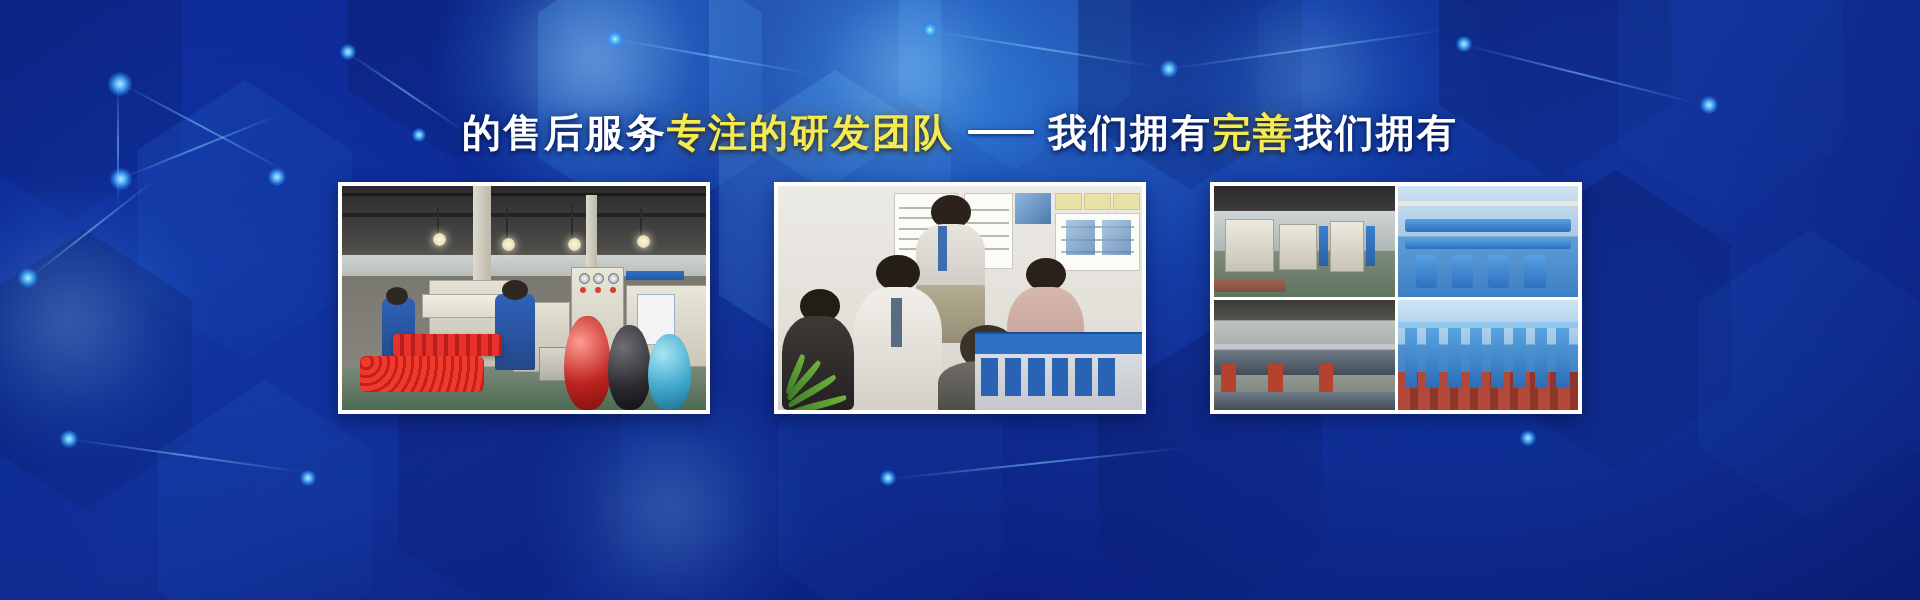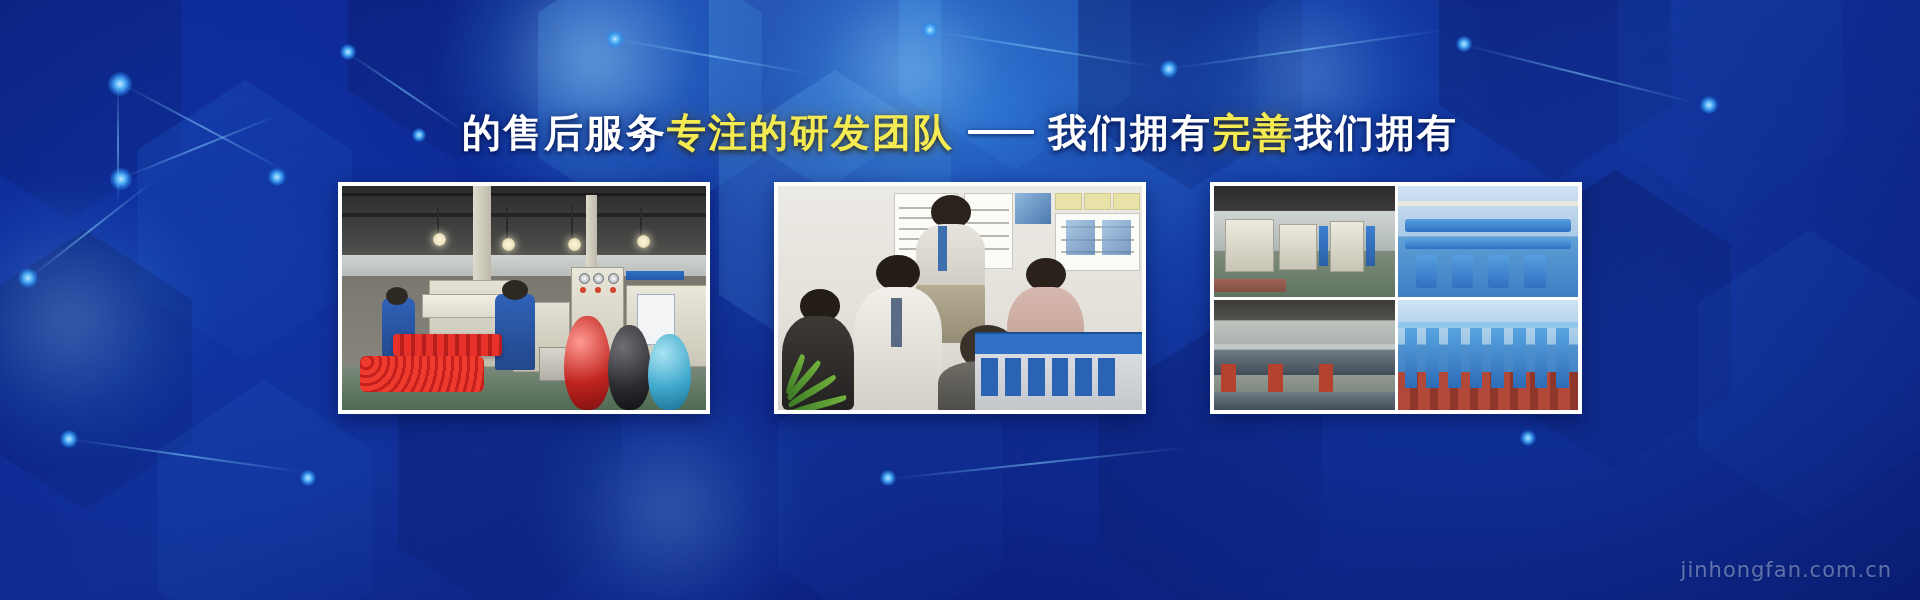--- a/index.html
+++ b/index.html
@@ -375,15 +375,14 @@
           <div class="rack" style="left:64%;top:24%;width:7%;height:56%;"></div>
           <div class="rack" style="left:76%;top:24%;width:7%;height:56%;"></div>
           <div class="rack" style="left:88%;top:24%;width:7%;height:56%;"></div>
           <div class="rackbar" style="left:0;top:20%;right:0;height:6%;"></div>
         </div>
       </div>
     </div>
 
   </div>
 
-  <div class="watermark">jinhongfan.com.cn</div>
 
 </div>
 
 </body></html>

